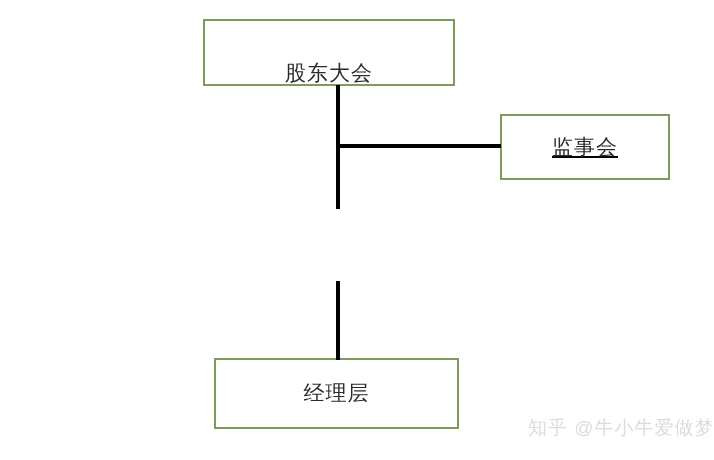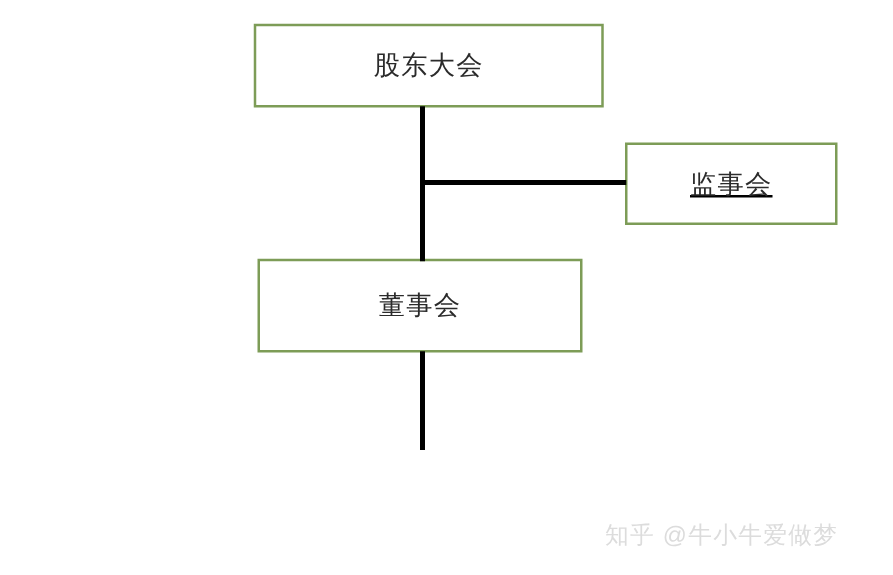--- a/index.html
+++ b/index.html
@@ -40,50 +40,50 @@
     position: absolute;
     font-family: "Liberation Sans", "DejaVu Sans", sans-serif;
     font-size: 19px;
     color: #dcdcdc;
     white-space: nowrap;
     letter-spacing: 1px;
     user-select: none;
   }
 
   
-  #node-shareholders { left: 203px; top: 19px;  width: 280px; height: 67px; }
+  #node-shareholders { left: 203px; top: 19px;  width: 252px; height: 67px; align-items: flex-end; }
   #node-supervisors  { left: 500px; top: 114px; width: 170px; height: 66px; text-decoration: underline; }
   #node-directors    { left: 206px; top: 207px; width: 260px; height: 75px; }
   #node-management   { left: 214px; top: 358px; width: 245px; height: 71px; }
 
   
   #conn-vertical-top    { left: 336px; top: 85px;  width: 4px;   height: 124px; }
   #conn-horizontal-sup  { left: 336px; top: 144px; width: 165px; height: 4px;  }
   #conn-vertical-bottom { left: 336px; top: 281px; width: 4px;   height: 79px;  }
 
   
-  #watermark-zhihu { left: 484px; top: 415px; }
+  #watermark-zhihu { left: 528px; top: 415px; }
 </style>
 </head>
 <body>
 
 <div id="canvas">
 
   <div class="node" id="node-shareholders">
     <span class="node-label">股东大会</span>
   </div>
 
   <div class="node" id="node-supervisors">
     <span class="node-label">监事会</span>
   </div>
 
-  <div class="node" id="node-directors">
-    <span class="node-label">董事会</span>
+
+  <div class="node" id="node-management">
+    <span class="node-label">经理层</span>
   </div>
-
 
   <div class="connector" id="conn-vertical-top"></div>
 
   <div class="connector" id="conn-horizontal-sup"></div>
 
   <div class="connector" id="conn-vertical-bottom"></div>
 
   <div class="watermark" id="watermark-zhihu">知乎 @牛小牛爱做梦</div>
 
 </div>

